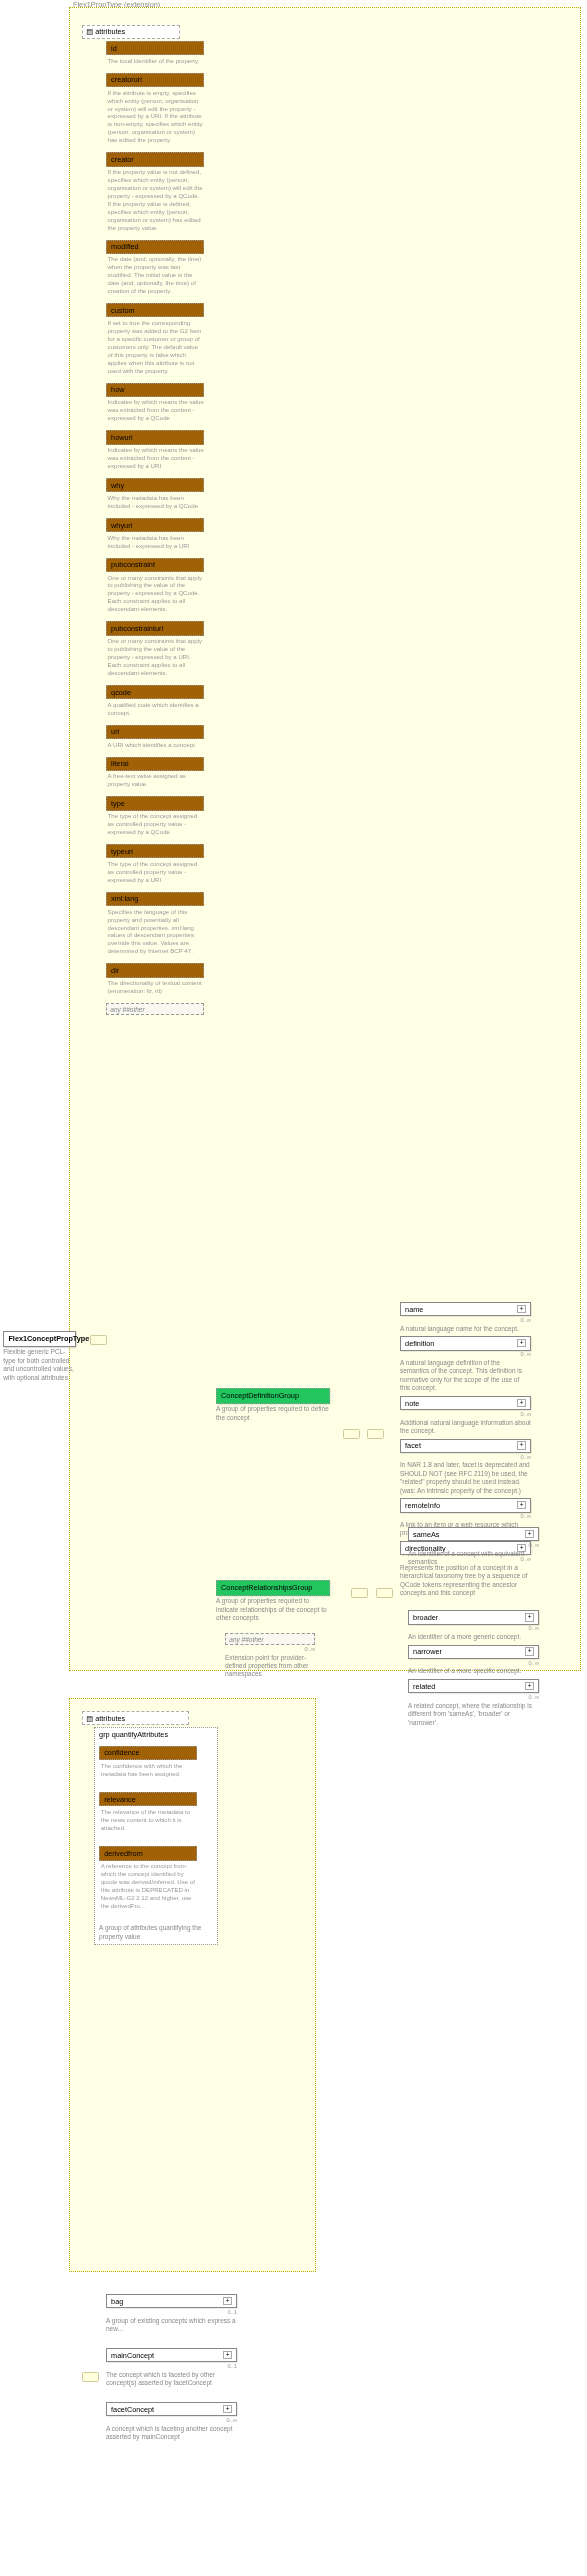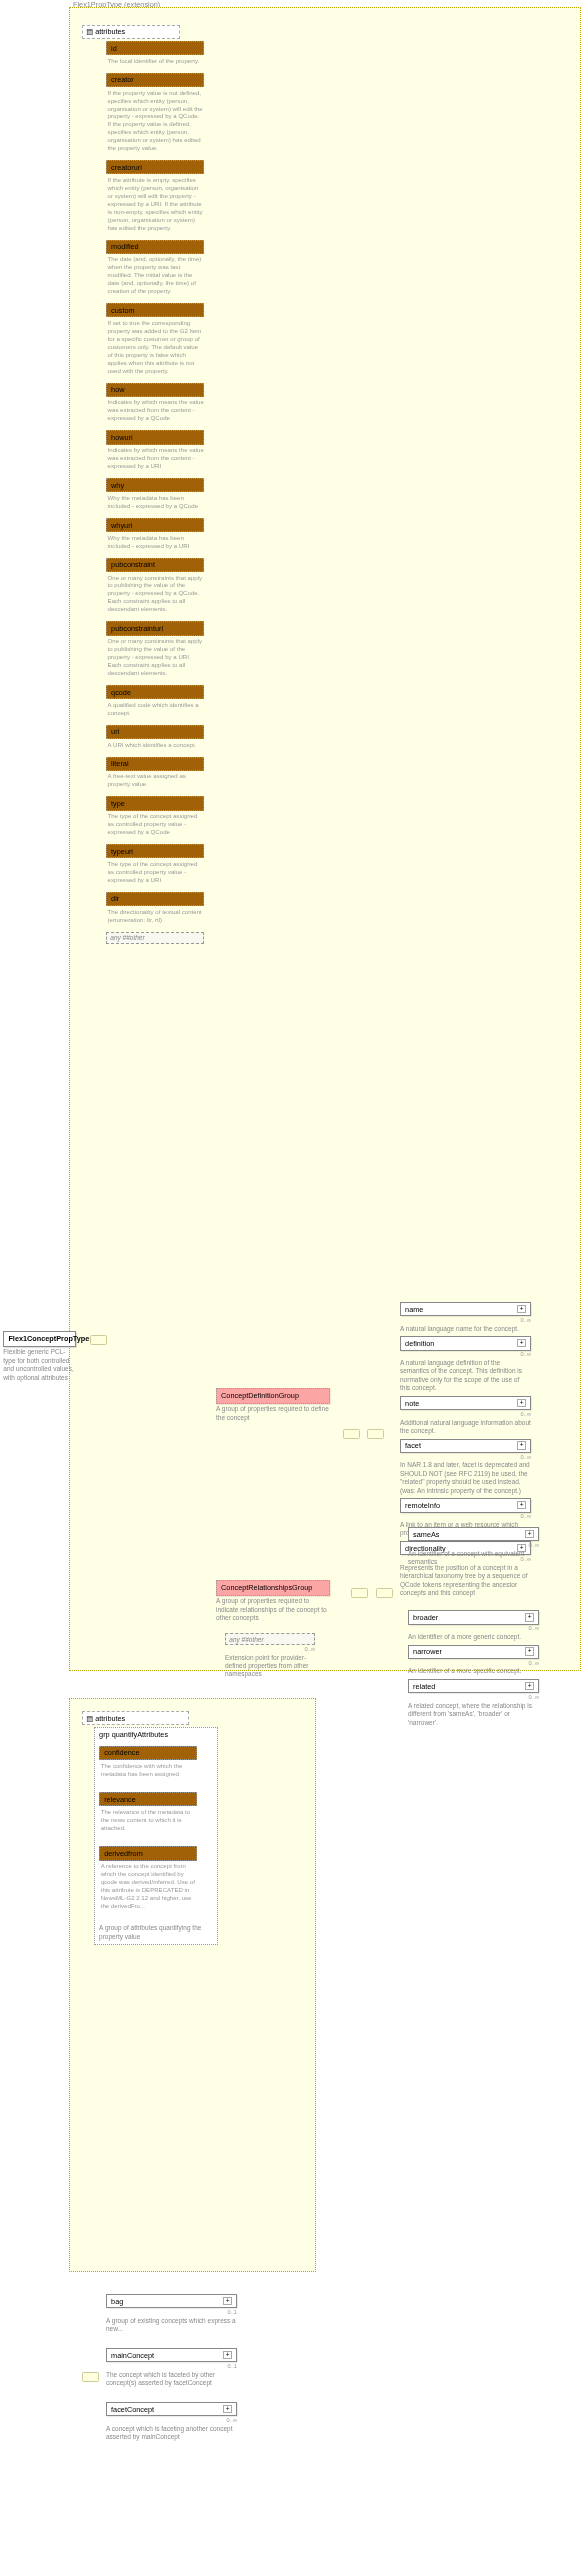--- a/index.html
+++ b/index.html
@@ -13,21 +13,21 @@
 .attr-group{position:absolute;left:82px;top:24.5px;width:98px}
 .attr-group-box{border:0.8px dashed #aaa;background:#fff;padding:1.6px 3.3px;font-size:7.3px}
 .attr-group-box::before{content:"▤ ";}
 .attr-items{position:absolute;left:106px;top:41px}
 .attr-row{margin-bottom:8.2px;width:98px}
 .attr-name{border:0.8px dotted #999;background:#a16207;padding:1.6px 4.1px;font-size:7.3px}
 .attr-desc{font-size:6.1px;color:#999;line-height:1.3;margin-top:1.6px;padding-left:1.6px}
 .other-box{border:0.8px dashed #999;background:#f8f8f0;padding:1.6px 3.3px;font-size:6.5px;color:#888;font-style:italic}
 .cdg{position:absolute;left:216px;top:1388px;width:114px}
 .crg{position:absolute;left:216px;top:1580px;width:114px}
-.group-box{border:0.8px dotted #999;background:#fca5a5;padding:2.4px 4.1px;box-shadow:0.8px 0.8px 1.6px rgba(0,0,0,.2)}
+.group-box{border:0.8px dotted #999;background:#22c55e;padding:2.4px 4.1px;box-shadow:0.8px 0.8px 1.6px rgba(0,0,0,.2)}
 .group-box .t{font-size:7.3px}
 .mult{font-size:5.7px;color:#999;text-align:right;margin-top:0.8px}
 .any-other{position:absolute;left:225px;top:1633px;width:90px}
 .seq-icon{position:absolute;border:0.8px solid #cc9;background:#ffd;width:14.7px;height:8.2px;border-radius:1.6px}
 .cdg-children{position:absolute;left:400px;top:1302px}
 .crg-children{position:absolute;left:408px;top:1527px}
 .child-el{margin-bottom:6.5px;width:131px}
 .child-box{border:0.8px solid #888;background:#fff;padding:1.6px 4.1px;font-size:7.3px;box-shadow:0.8px 0.8px 1.6px rgba(0,0,0,.2)}
 .child-box .plus{float:right;border:0.8px solid #aaa;width:6.5px;height:6.5px;font-size:6.5px;line-height:6.5px;text-align:center}
 .ext-frame2{position:absolute;left:69px;top:1698px;width:245px;height:572px;border:0.8px dotted #b8a800;background:#ffffe6}
@@ -52,28 +52,28 @@
 
 <div class="attr-group">
   <div class="attr-group-box">attributes</div>
 </div>
 <div class="attr-items" id="attr-items">
       <div class="attr-row">
         <div class="attr-name">id</div>
         <div class="attr-desc">The local identifier of the property.</div>
       </div>
       <div class="attr-row">
+        <div class="attr-name">creatoruri</div>
+        <div class="attr-desc">If the attribute is empty, specifies which entity (person, organisation or system) will edit the property - expressed by a URI. If the attribute is non-empty, specifies which entity (person, organisation or system) has edited the property.</div>
+      </div>
+      <div class="attr-row">
         <div class="attr-name">creator</div>
         <div class="attr-desc">If the property value is not defined, specifies which entity (person, organisation or system) will edit the property - expressed by a QCode. If the property value is defined, specifies which entity (person, organisation or system) has edited the property value.</div>
       </div>
       <div class="attr-row">
-        <div class="attr-name">creatoruri</div>
-        <div class="attr-desc">If the attribute is empty, specifies which entity (person, organisation or system) will edit the property - expressed by a URI. If the attribute is non-empty, specifies which entity (person, organisation or system) has edited the property.</div>
-      </div>
-      <div class="attr-row">
         <div class="attr-name">modified</div>
         <div class="attr-desc">The date (and, optionally, the time) when the property was last modified. The initial value is the date (and, optionally, the time) of creation of the property.</div>
       </div>
       <div class="attr-row">
         <div class="attr-name">custom</div>
         <div class="attr-desc">If set to true the corresponding property was added to the G2 Item for a specific customer or group of customers only. The default value of this property is false which applies when this attribute is not used with the property.</div>
       </div>
       <div class="attr-row">
         <div class="attr-name">how</div>
         <div class="attr-desc">Indicates by which means the value was extracted from the content - expressed by a QCode</div>
@@ -110,20 +110,24 @@
         <div class="attr-name">literal</div>
         <div class="attr-desc">A free-text value assigned as property value.</div>
       </div>
       <div class="attr-row">
         <div class="attr-name">type</div>
         <div class="attr-desc">The type of the concept assigned as controlled property value - expressed by a QCode</div>
       </div>
       <div class="attr-row">
         <div class="attr-name">typeuri</div>
         <div class="attr-desc">The type of the concept assigned as controlled property value - expressed by a URI</div>
+      </div>
+      <div class="attr-row">
+        <div class="attr-name">xml:lang</div>
+        <div class="attr-desc">Specifies the language of this property and potentially all descendant properties. xml:lang values of descendant properties override this value. Values are determined by Internet BCP 47.</div>
       </div>
       <div class="attr-row">
         <div class="attr-name">dir</div>
         <div class="attr-desc">The directionality of textual content (enumeration: ltr, rtl)</div>
       </div>
       <div class="attr-row">
         <div class="other-box">any ##other</div>
       </div>
     </div>
 

